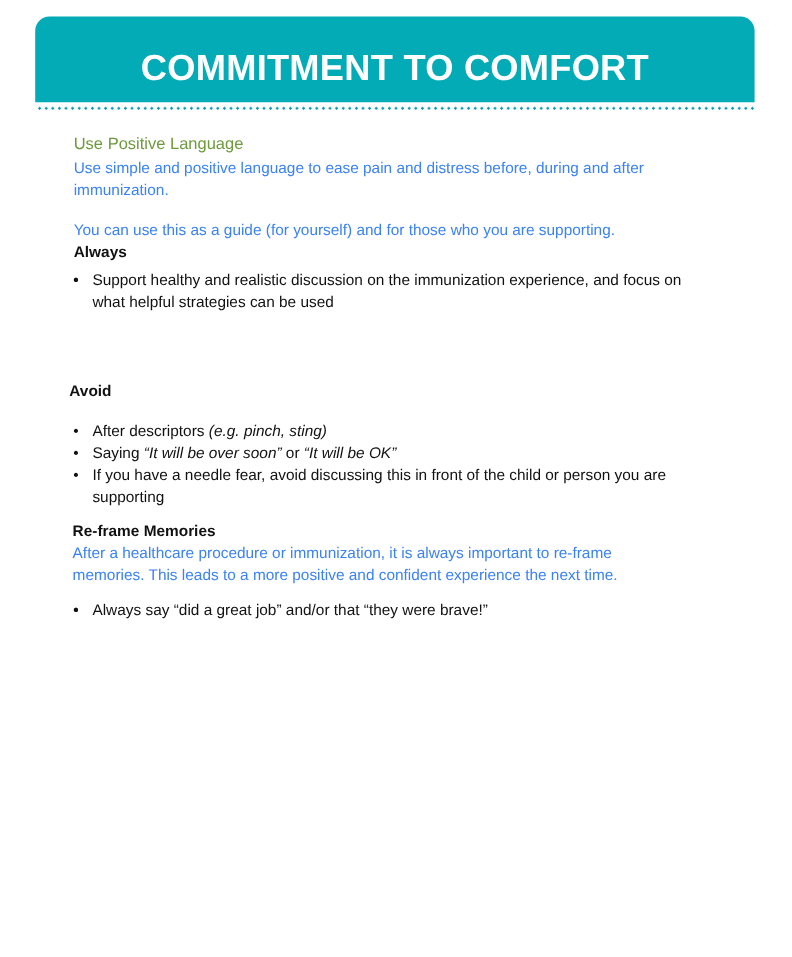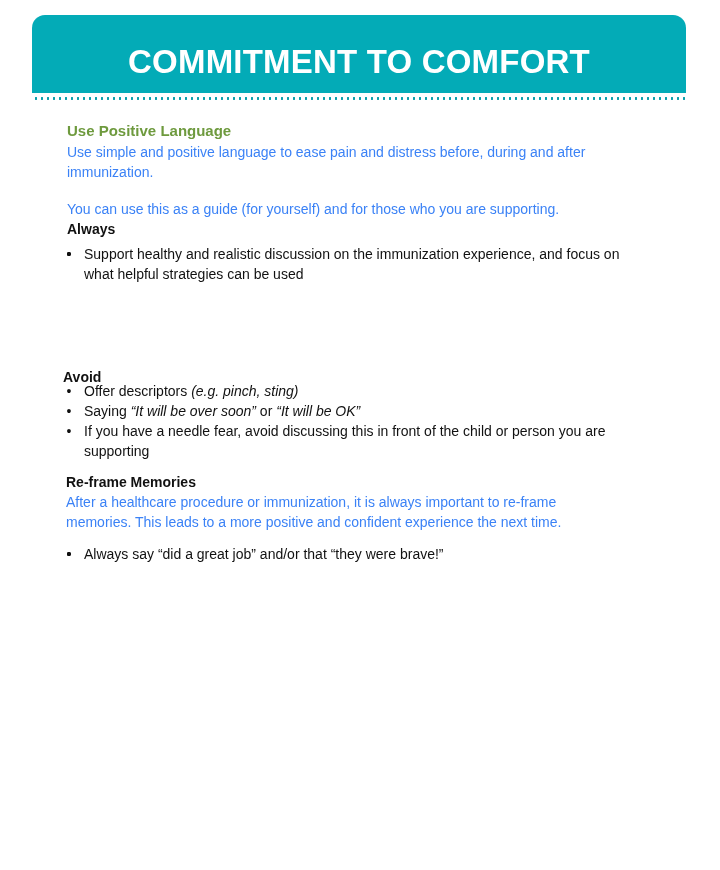--- a/index.html
+++ b/index.html
@@ -48,21 +48,21 @@
       position: absolute;
       left: 0;
       top: 0;
       width: 720px;
     }
     .h-green {
       position: absolute;
       left: 67px;
       top: 122px;
       font-size: 15px;
-      font-weight: bold;
+      font-weight: normal;
       color: #6e9a3e;
     }
     .p {
       position: absolute;
       font-size: 14px;
       line-height: 20px;
       color: #3b82f6;
     }
     .h-black {
       position: absolute;
@@ -113,25 +113,25 @@
     </li>
     <li>
       <span class="dot">•</span>
     </li>
     <li>
       <span class="dot">•</span>
       <span>Support healthy and realistic discussion on the immunization experience, and focus on what helpful strategies can be used</span>
     </li>
   </ul>
 
-  <div class="h-black" style="left:63px; top:369px;">Avoid</div>
+  <div class="h-black" style="left:63px; top:347px;">Avoid</div>
   <ul class="bullets" style="left:62px; top:381px; width:560px;">
     <li>
       <span class="dot">•</span>
-      <span>Offer descriptors </span><em>(e.g. pinch, sting)</em>
+      <span>After descriptors </span><em>(e.g. pinch, sting)</em>
     </li>
     <li>
       <span class="dot">•</span>
       <span>Saying </span><em>“It will be over soon”</em><span> or </span><em>“It will be OK”</em>
     </li>
     <li>
       <span class="dot">•</span>
       <span>If you have a needle fear, avoid discussing this in front of the child or person you are supporting</span>
     </li>
   </ul>

